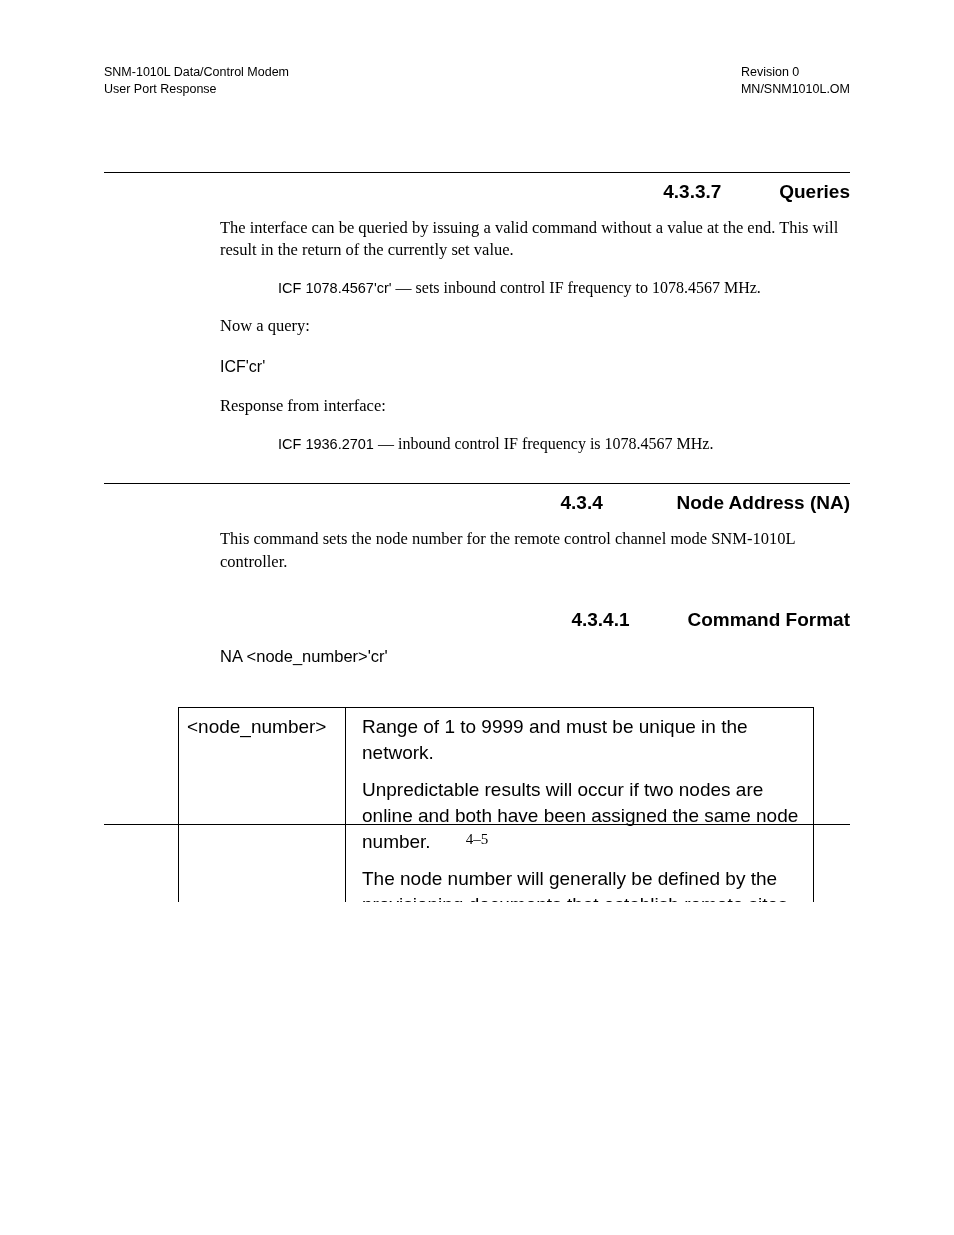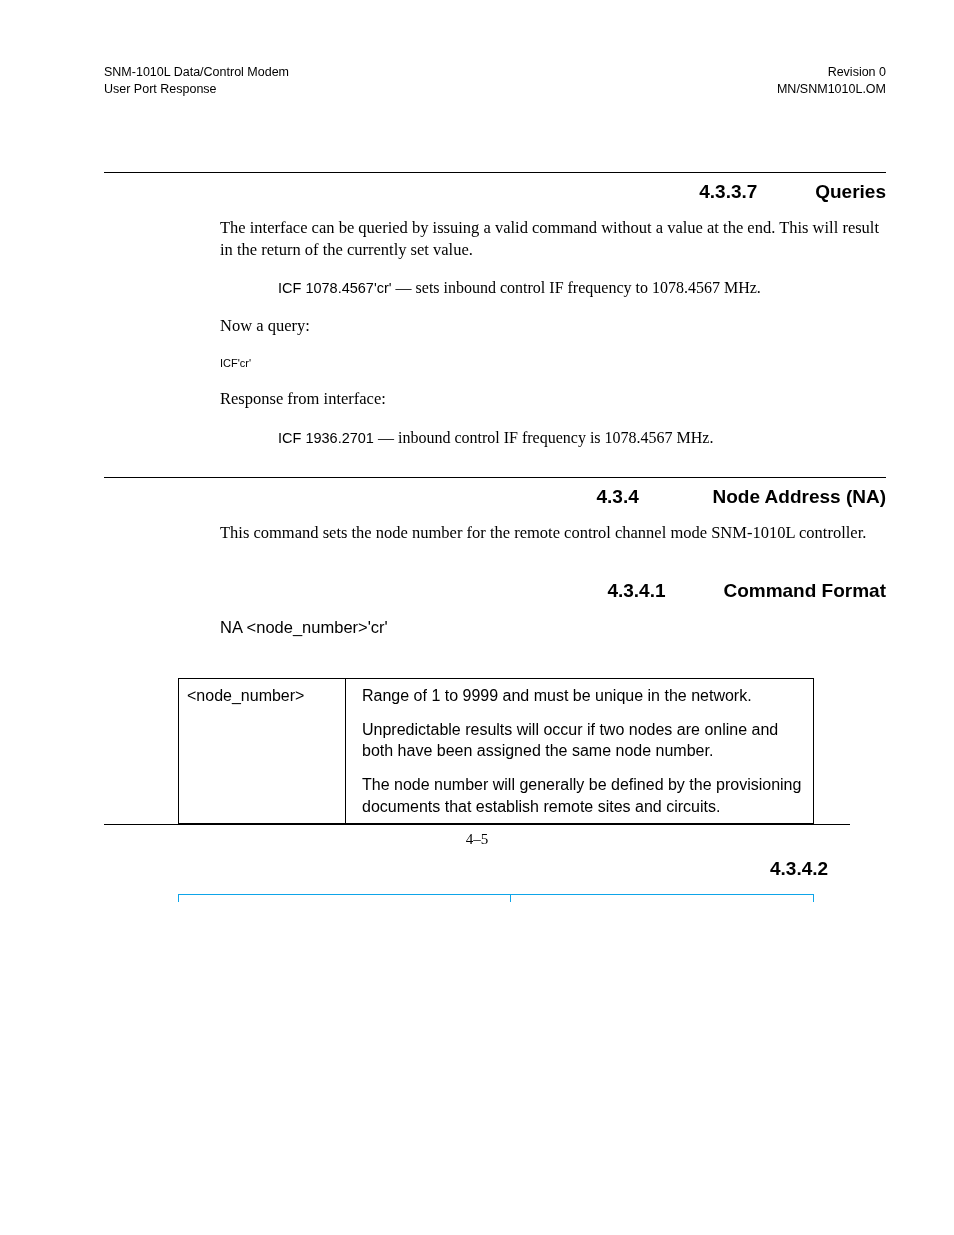--- a/index.html
+++ b/index.html
@@ -7,21 +7,21 @@
     padding: 0;
     background: #fff;
     font-family: "Times New Roman", Times, serif;
     color: #000;
   }
   .page {
     width: 954px;
     height: 902px;
     position: relative;
     box-sizing: border-box;
-    padding: 64px 68px 0 104px;
+    padding: 64px 104px 0 104px;
   }
   .running-header {
     display: flex;
     justify-content: space-between;
     font-family: Arial, Helvetica, sans-serif;
     font-size: 12.5px;
     line-height: 1.35;
   }
   .content {
     margin-top: 74px;
@@ -62,21 +62,21 @@
     font-size: 14.5px;
   }
   .cmd-format {
     font-size: 14.5px;
   }
   table.param {
     border-collapse: collapse;
     margin-left: 74px;
     width: 636px;
     font-family: Arial, Helvetica, sans-serif;
-    font-size: 16px;
+    font-size: 19px;
   }
   table.param td {
     border: 1px solid #000;
     vertical-align: top;
     padding: 6px 8px 6px 8px;
     line-height: 1.35;
   }
   table.param td.pname { width: 150px; }
   table.param td .tp { margin: 0 0 12px 8px; }
   table.param td .tp:last-child { margin-bottom: 0; }
@@ -108,41 +108,41 @@
 </head>
 <body>
 
 <div class="page">
 
   <div class="running-header">
     <div>
       <div>SNM-1010L Data/Control Modem</div>
       <div>User Port Response</div>
     </div>
-    <div style="text-align:right">
+    <div style="">
       <div>Revision 0</div>
       <div>MN/SNM1010L.OM</div>
     </div>
   </div>
 
   <div class="content">
 
     <hr class="rule">
     <div class="section-head">
       <span class="num">4.3.3.7</span>
       <span>Queries</span>
     </div>
 
     <div class="body-indent">
       <p class="body">The interface can be queried by issuing a valid command without a value at the end. This will result in the return of the currently set value.</p>
       <div class="code-indent">
         <span class="arialish">ICF 1078.4567'cr'</span><span> — sets inbound control IF frequency to 1078.4567 MHz.</span>
       </div>
       <p class="body">Now a query:</p>
-      <p class="body arialish" style="font-size:11px">ICF'cr'</p>
+      <p class="body arialish" style="font-size:16px">ICF'cr'</p>
       <p class="body">Response from interface:</p>
       <div class="code-indent" style="margin-bottom:30px">
         <span class="arialish">ICF 1936.2701</span><span> — inbound control IF frequency is 1078.4567 MHz.</span>
       </div>
     </div>
 
     <hr class="rule">
     <div class="section-head">
       <span class="num">4.3.4</span>
       <span>Node Address (NA)</span>

